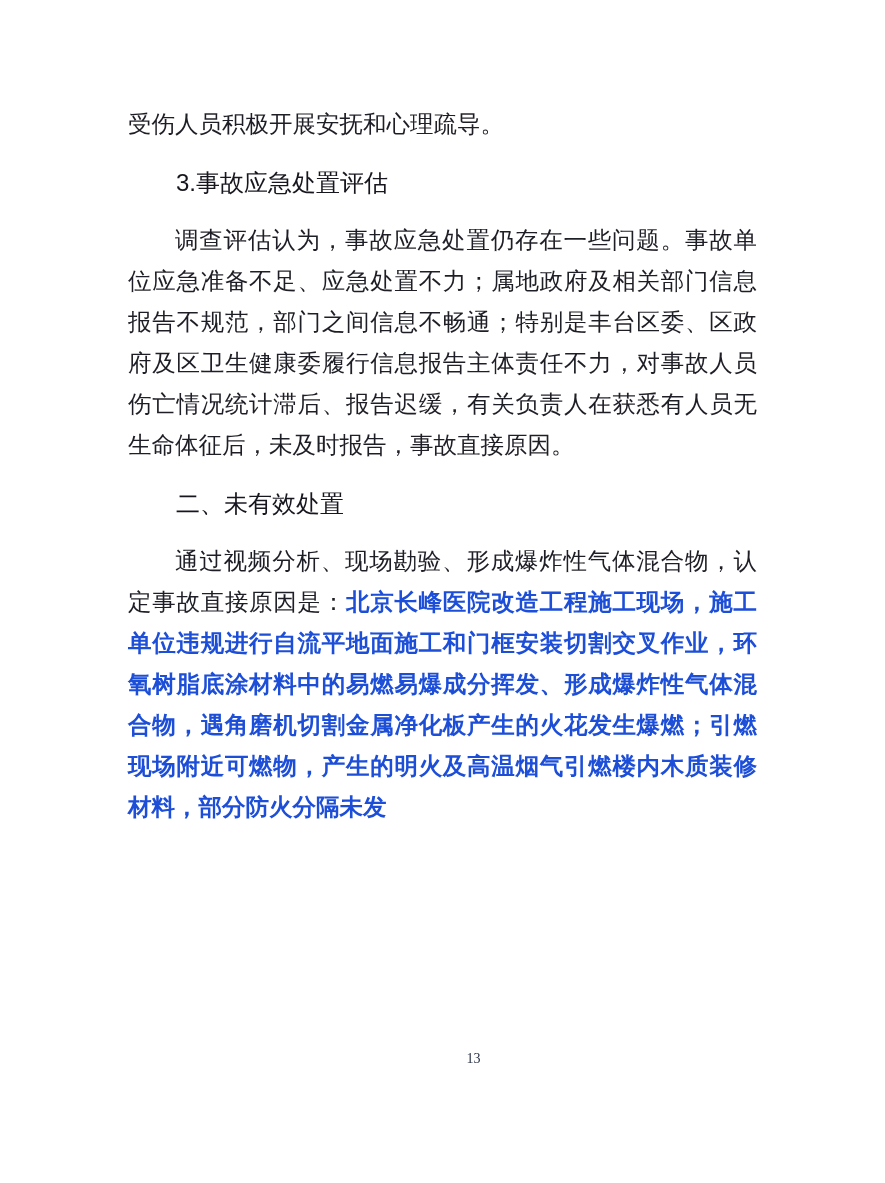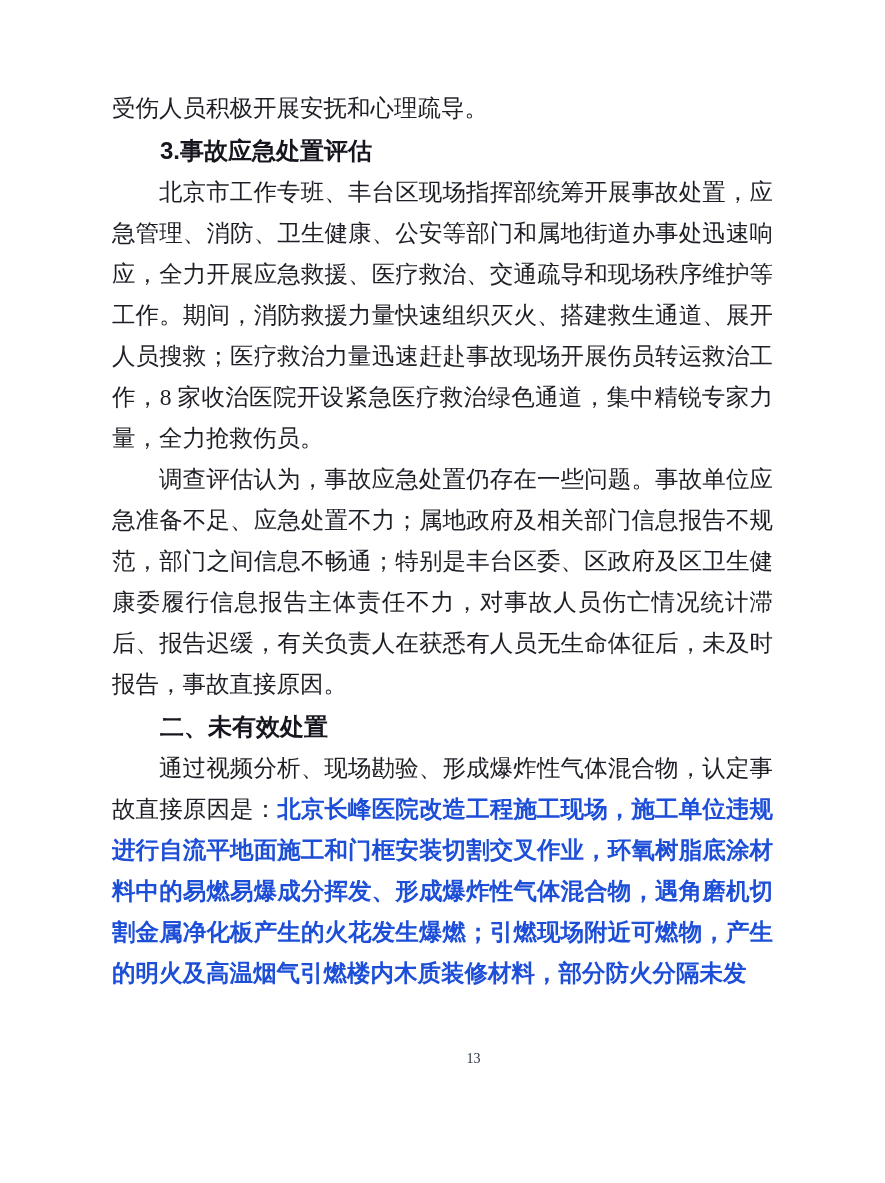--- a/index.html
+++ b/index.html
@@ -19,28 +19,28 @@
     left: 112px;
     top: 88px;
     width: 661px;
     font-family: "Liberation Serif", serif;
     font-size: 23.5px;
     line-height: 41px;
     color: #1e1e26;
     text-align: justify;
   }
   .content p {
-    margin: 0;
+    margin: 16px;
   }
   .indent {
     text-indent: 2em;
   }
   .heading {
     font-family: "Liberation Sans", sans-serif;
-    font-weight: 700;
+    font-weight: 400;
     font-size: 24px;
     line-height: 43px;
     text-indent: 2em;
     margin: 0;
     color: #16161e;
     text-align: left;
   }
   .bold-cause {
     font-family: "Liberation Sans", sans-serif;
     font-weight: 700;
@@ -62,21 +62,20 @@
 </head>
 <body>
 
 <div class="page">
   <div class="content">
 
     <p class="body-text">受伤人员积极开展安抚和心理疏导。</p>
 
     <p class="heading">3.事故应急处置评估</p>
 
-    <p class="body-text indent">北京市工作专班、丰台区现场指挥部统筹开展事故处置，应急管理、消防、卫生健康、公安等部门和属地街道办事处迅速响应，全力开展应急救援、医疗救治、交通疏导和现场秩序维护等工作。期间，消防救援力量快速组织灭火、搭建救生通道、展开人员搜救；医疗救治力量迅速赶赴事故现场开展伤员转运救治工作，8 家收治医院开设紧急医疗救治绿色通道，集中精锐专家力量，全力抢救伤员。</p>
 
     <p class="body-text indent">调查评估认为，事故应急处置仍存在一些问题。事故单位应急准备不足、应急处置不力；属地政府及相关部门信息报告不规范，部门之间信息不畅通；特别是丰台区委、区政府及区卫生健康委履行信息报告主体责任不力，对事故人员伤亡情况统计滞后、报告迟缓，有关负责人在获悉有人员无生命体征后，未及时报告，事故直接原因。</p>
 
     <p class="heading">二、未有效处置</p>
 
     <p class="body-text indent"><span>通过视频分析、现场勘验、形成爆炸性气体混合物，认定事故直接原因是：</span><span class="bold-cause">北京长峰医院改造工程施工现场，施工单位违规进行自流平地面施工和门框安装切割交叉作业，环氧树脂底涂材料中的易燃易爆成分挥发、形成爆炸性气体混合物，遇角磨机切割金属净化板产生的火花发生爆燃；引燃现场附近可燃物，产生的明火及高温烟气引燃楼内木质装修材料，部分防火分隔未发</span></p>
 
   </div>
 
   <div class="page-number">13</div>

